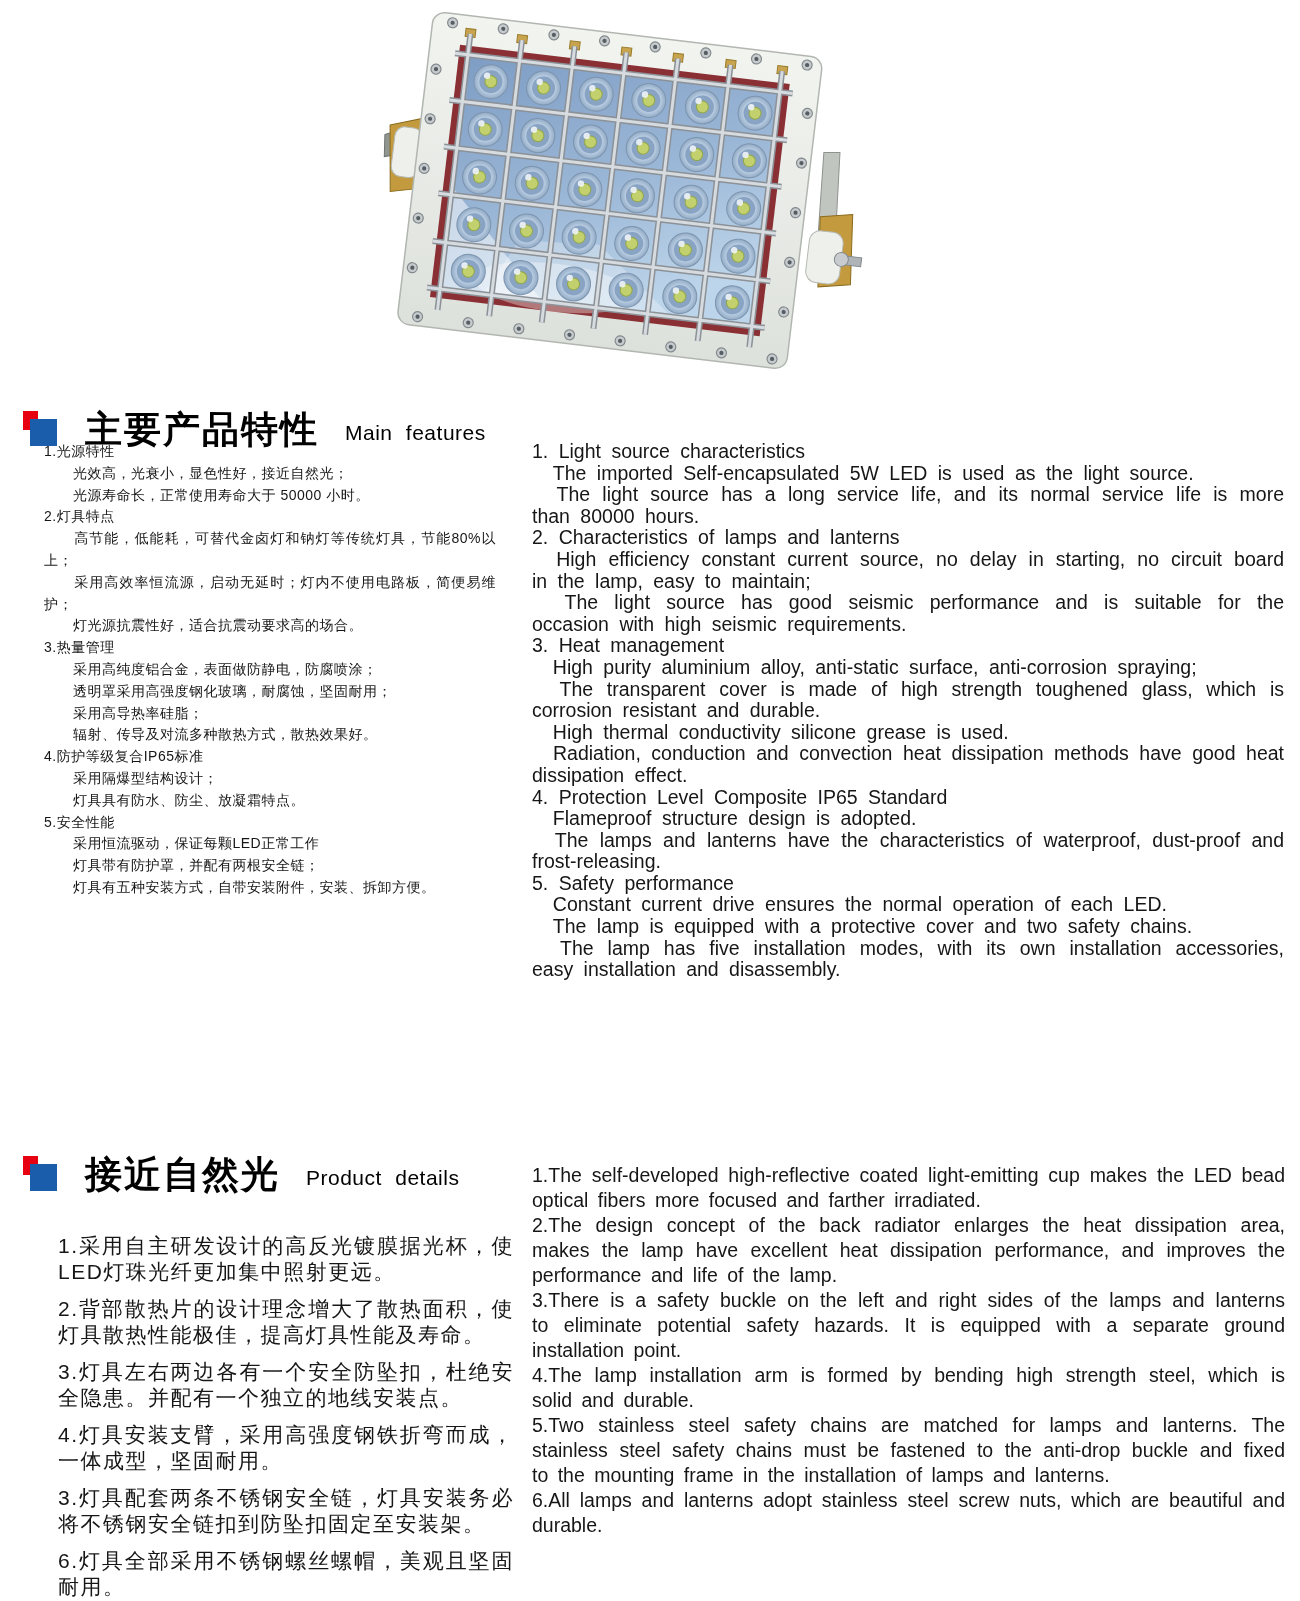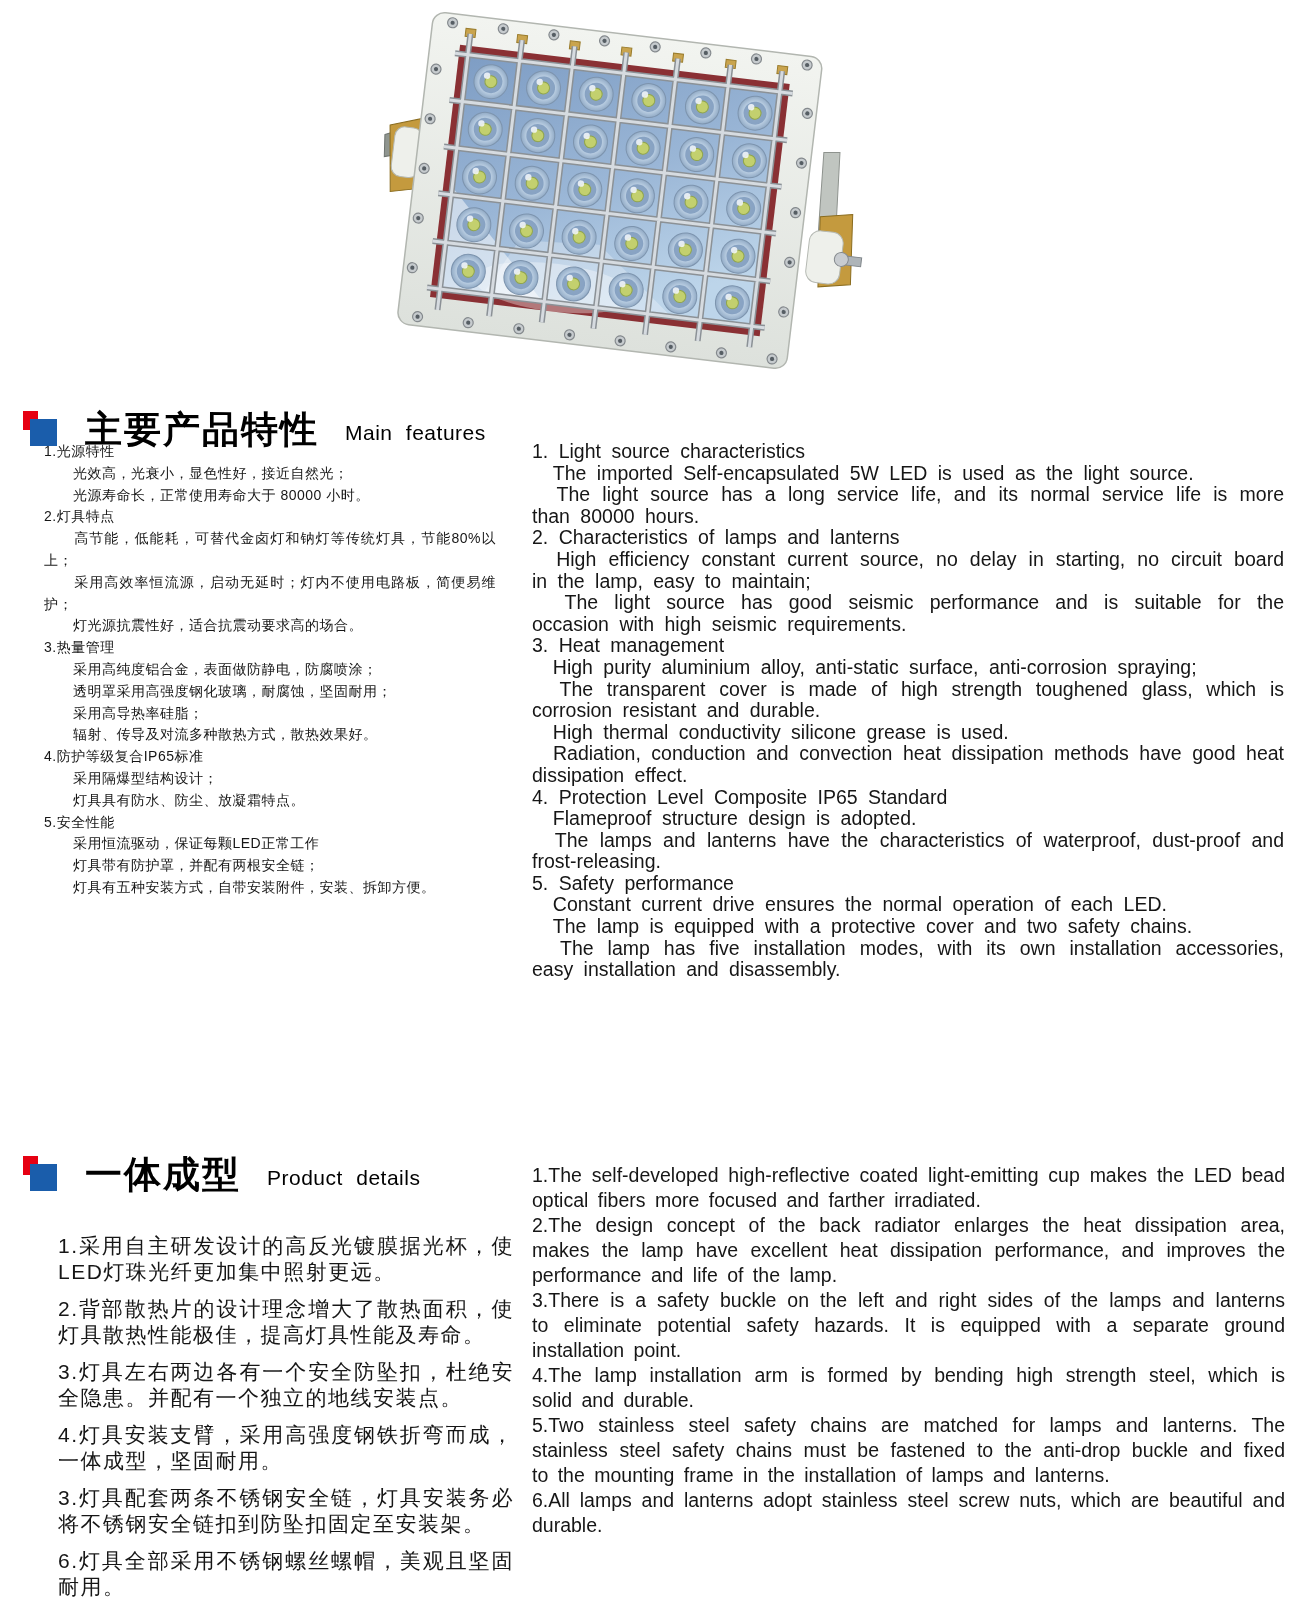--- a/index.html
+++ b/index.html
@@ -167,21 +167,21 @@
         <i class="sq-red"></i>
         <i class="sq-blue"></i>
       </span>
     <span class="hdr-zh">主要产品特性</span>
     <span class="hdr-en">Main features</span>
   </div>
 
   <div class="col zh1">
       <p class="para">1.光源特性</p>
       <p class="para">　　光效高，光衰小，显色性好，接近自然光；</p>
-      <p class="para">　　光源寿命长，正常使用寿命大于 80000 小时。</p>
+      <p class="para">　　光源寿命长，正常使用寿命大于 50000 小时。</p>
       <p class="para">2.灯具特点</p>
       <p class="para">　　高节能，低能耗，可替代金卤灯和钠灯等传统灯具，节能80%以上；</p>
       <p class="para">　　采用高效率恒流源，启动无延时；灯内不使用电路板，简便易维护；</p>
       <p class="para">　　灯光源抗震性好，适合抗震动要求高的场合。</p>
       <p class="para"> 3.热量管理</p>
       <p class="para">　　采用高纯度铝合金，表面做防静电，防腐喷涂；</p>
       <p class="para">　　透明罩采用高强度钢化玻璃，耐腐蚀，坚固耐用；</p>
       <p class="para">　　采用高导热率硅脂；</p>
       <p class="para">　　辐射、传导及对流多种散热方式，散热效果好。</p>
       <p class="para">4.防护等级复合IP65标准</p>
@@ -211,21 +211,21 @@
       <p class="para">&nbsp;&nbsp;Constant current drive ensures the normal operation of each LED.</p>
       <p class="para">&nbsp;&nbsp;The lamp is equipped with a protective cover and two safety chains.</p>
       <p class="para">&nbsp;&nbsp;The lamp has five installation modes, with its own installation accessories, easy installation and disassembly.</p>
     </div>
 
   <div class="sec-header" style="top:1126px">
     <span class="hdr-icon">
         <i class="sq-red"></i>
         <i class="sq-blue"></i>
       </span>
-    <span class="hdr-zh">一体成型</span>
+    <span class="hdr-zh">接近自然光</span>
     <span class="hdr-en">Product details</span>
   </div>
 
   <div class="col zh2">
       <p class="para">1.采用自主研发设计的高反光镀膜据光杯，使LED灯珠光纤更加集中照射更远。</p>
       <p class="para">2.背部散热片的设计理念增大了散热面积，使灯具散热性能极佳，提高灯具性能及寿命。</p>
       <p class="para">3.灯具左右两边各有一个安全防坠扣，杜绝安全隐患。并配有一个独立的地线安装点。</p>
       <p class="para">4.灯具安装支臂，采用高强度钢铁折弯而成，一体成型，坚固耐用。</p>
       <p class="para">3.灯具配套两条不锈钢安全链，灯具安装务必将不锈钢安全链扣到防坠扣固定至安装架。</p>
       <p class="para">6.灯具全部采用不锈钢螺丝螺帽，美观且坚固耐用。</p>

